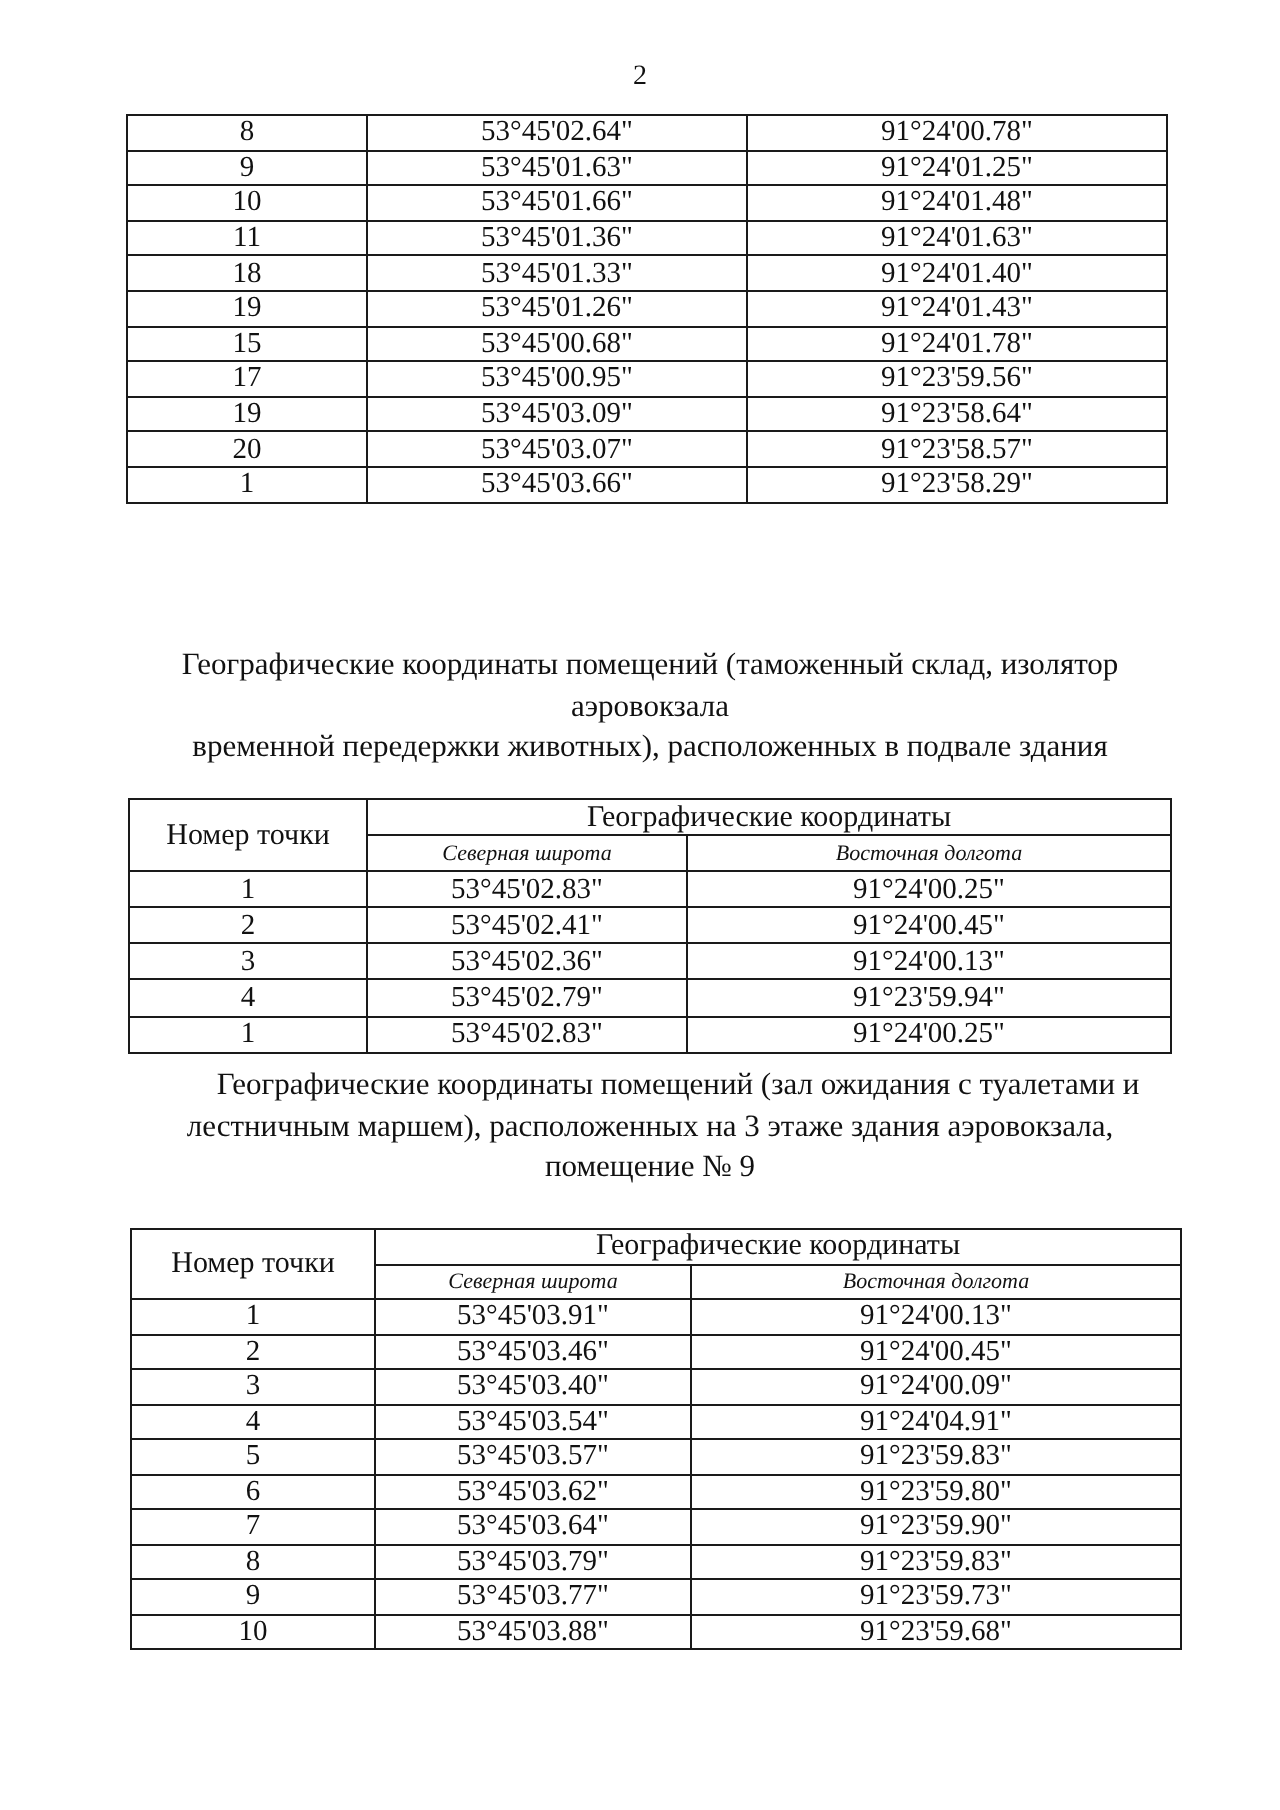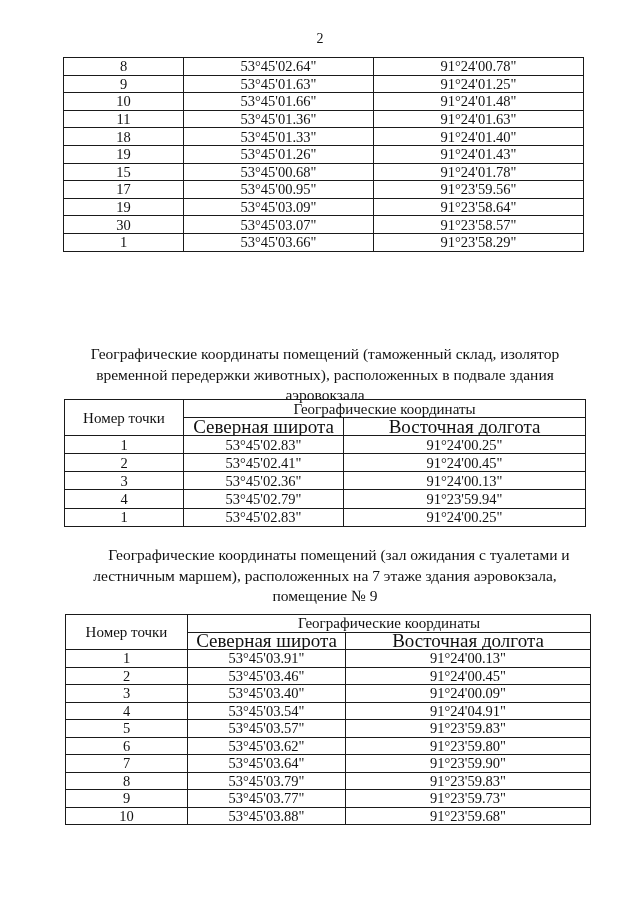--- a/index.html
+++ b/index.html
@@ -50,22 +50,22 @@
     #table-1 col.c3 { width: 210px; }
 
     .caption {
       position: absolute;
       left: 63px;
       width: 524px;
       text-align: center;
       font-size: 15.5px;
       line-height: 20.5px;
     }
-    #caption-2 { top: 344px; }
-    #caption-3 { top: 545px; }
+    #caption-2 { top: 323px; }
+    #caption-3 { top: 533px; }
     #caption-3 .indent { padding-left: 28px; }
 
     #table-2 {
       left: 64px;
       top: 399px;
       width: 521px;
     }
     #table-2 col.c1 { width: 119px; }
     #table-2 col.c2 { width: 160px; }
     #table-2 col.c3 { width: 242px; }
@@ -75,21 +75,21 @@
       left: 65px;
       top: 614px;
       width: 525px;
     }
     #table-3 col.c1 { width: 122px; }
     #table-3 col.c2 { width: 158px; }
     #table-3 col.c3 { width: 245px; }
     #table-3 td, #table-3 th { height: 16.5px; }
 
     .hdr-group { font-size: 15px; }
-    .hdr-sub { font-size: 19px; }
+    .hdr-sub { font-size: 11px; font-style: italic; }
   </style>
 </head>
 <body>
 
 <div class="page-number">2</div>
 
 <table id="table-1">
   <colgroup>
       <col class="c1">
       <col class="c2">
@@ -135,36 +135,36 @@
         <td>17</td>
         <td>53°45'00.95"</td>
         <td>91°23'59.56"</td>
       </tr>
       <tr>
         <td>19</td>
         <td>53°45'03.09"</td>
         <td>91°23'58.64"</td>
       </tr>
       <tr>
-        <td>30</td>
+        <td>20</td>
         <td>53°45'03.07"</td>
         <td>91°23'58.57"</td>
       </tr>
       <tr>
         <td>1</td>
         <td>53°45'03.66"</td>
         <td>91°23'58.29"</td>
       </tr>
     </tbody>
 </table>
 
 <div class="caption" id="caption-2">
   <div>Географические координаты помещений (таможенный склад, изолятор</div>
+  <div>аэровокзала</div>
   <div>временной передержки животных), расположенных в подвале здания</div>
-  <div>аэровокзала</div>
 </div>
 
 <table id="table-2">
   <colgroup>
       <col class="c1">
       <col class="c2">
       <col class="c3">
     </colgroup>
   <thead>
     <tr>
@@ -200,21 +200,21 @@
       <tr>
         <td>1</td>
         <td>53°45'02.83"</td>
         <td>91°24'00.25"</td>
       </tr>
     </tbody>
 </table>
 
 <div class="caption" id="caption-3">
   <div class="indent">Географические координаты помещений (зал ожидания с туалетами и</div>
-  <div>лестничным маршем), расположенных на 7 этаже здания аэровокзала,</div>
+  <div>лестничным маршем), расположенных на 3 этаже здания аэровокзала,</div>
   <div>помещение № 9</div>
 </div>
 
 <table id="table-3">
   <colgroup>
       <col class="c1">
       <col class="c2">
       <col class="c3">
     </colgroup>
   <thead>

